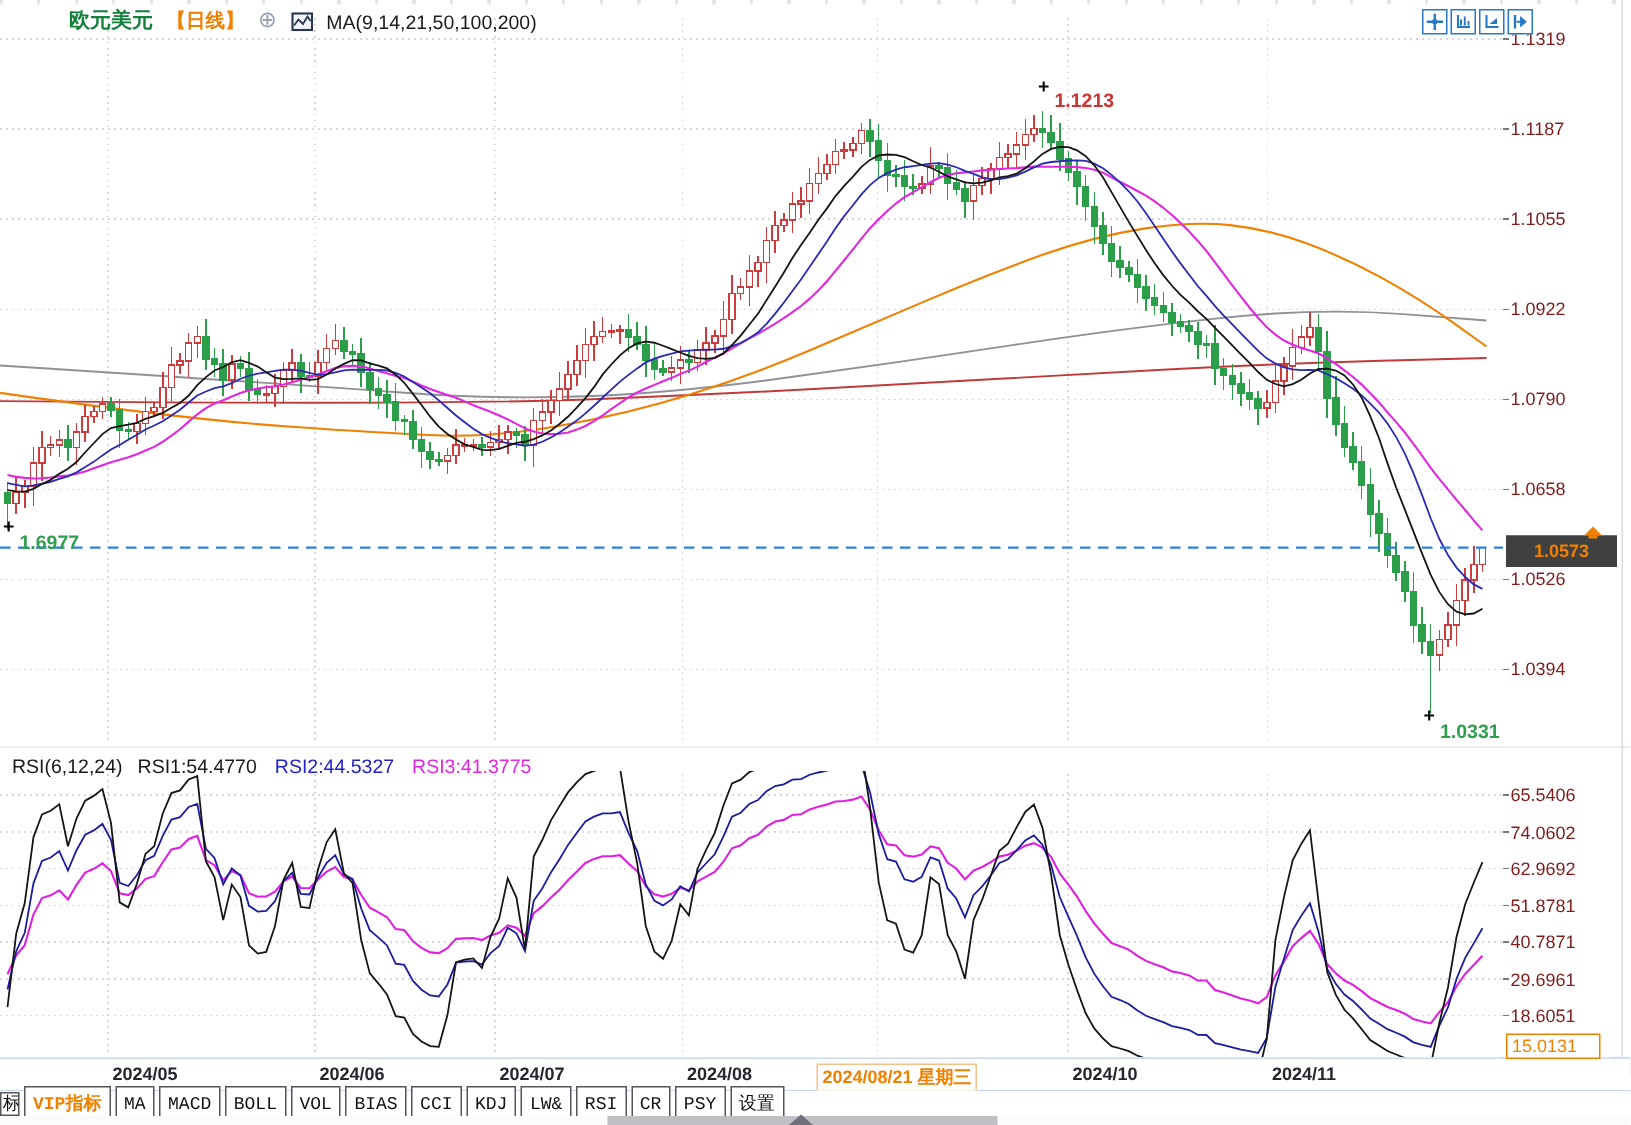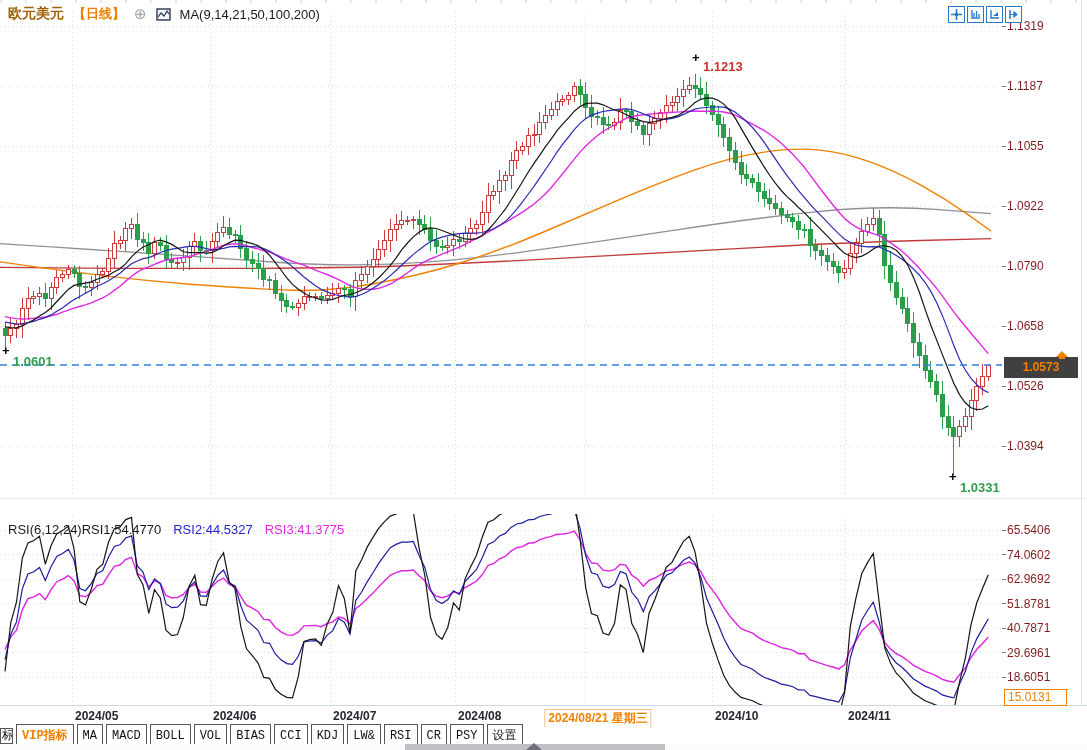--- a/index.html
+++ b/index.html
@@ -4,30 +4,30 @@
 <style>
   html,body{margin:0;padding:0;background:#fff;}
   .app{position:relative;width:1087px;height:750px;background:#fff;overflow:hidden;
        font-family:"Liberation Sans","DejaVu Sans",sans-serif;}
   .top-ruler{position:absolute;top:0;left:0;right:0;height:3px;
        background:repeating-linear-gradient(90deg,#e3e6ec 0 2px,transparent 2px 25px);}
   .right-edge{position:absolute;top:0;bottom:0;left:1081px;width:0;border-left:1px solid #dcdce2;}
   #chart-svg{position:absolute;top:0;left:0;pointer-events:auto;}
   .hdr{position:absolute;top:5px;left:8px;display:flex;align-items:center;gap:9px;
        font-size:13px;color:#1a1a1a;white-space:nowrap;z-index:5;}
-  .hdr .sym{font-weight:bold;font-size:14px;color:#a16207;}
+  .hdr .sym{font-weight:bold;font-size:14px;color:#15803d;margin-left:38px;}
   .hdr .per{font-weight:bold;color:#f08000;}
   .hdr .circle-plus{color:#9aa3ad;font-size:15px;line-height:14px;}
   .ma-item{font-size:13px;}
   .toolbar{position:absolute;top:6px;left:948px;display:flex;gap:2px;z-index:5;}
   .tbtn{width:15px;height:15px;border:1px solid #2878c8;background:#fff;display:flex;
         align-items:center;justify-content:center;cursor:pointer;}
   .axis-label{position:absolute;left:1007px;font-size:12px;color:#7f1d1d;z-index:4;}
-  .rsi-hdr{position:absolute;top:503px;left:8px;display:flex;font-size:13px;
-        color:#1a1a1a;z-index:5;white-space:nowrap;margin-top:19px;}
+  .rsi-hdr{position:absolute;top:503px;left:8px;display:flex;gap:10px;font-size:13px;
+        color:#1a1a1a;z-index:5;white-space:nowrap;}
   .price-box{position:absolute;left:1004px;top:357px;width:70px;height:17px;border:2px solid #404040;
         background:#404040;color:#f08000;font-size:12px;font-weight:bold;text-align:center;
         line-height:17px;z-index:6;}
   .price-arrow{position:absolute;left:1056px;top:351px;width:0;height:0;z-index:7;
         border-left:6px solid transparent;border-right:6px solid transparent;
         border-bottom:6px solid #f08000;}
   .price-arrow-bar{position:absolute;left:1059px;top:357px;width:6px;height:2px;background:#f08000;z-index:7;}
   .rsi-cur{position:absolute;left:1004px;top:689px;width:58px;height:15px;border:1px solid #f08000;
         background:#fff;color:#f08000;font-size:12px;line-height:15px;text-align:left;
         padding-left:3px;z-index:6;}
@@ -539,21 +539,21 @@
       <div class="axis-label" style="top: 439.455px;">1.0394</div>
     </div>
 
   <div class="price-arrow"></div>
   <div class="price-arrow-bar"></div>
   <div class="price-box">1.0573</div>
 
   <span class="cross" style="left:692px;top:53px;">+</span>
   <span class="anno red" style="left:703px;top:59px;">1.1213</span>
   <span class="cross" style="left:2px;top:346px;">+</span>
-  <span class="anno green" style="left:13px;top:354px;">1.0601</span>
+  <span class="anno green" style="left:13px;top:354px;">1.6977</span>
   <span class="cross" style="left:949px;top:472px;">+</span>
   <span class="anno green" style="left:960px;top:480px;">1.0331</span>
 
   <div class="rsi-hdr">
     <span>RSI(6,12,24)</span>
     <span id="rsi-items" style="display:inline-flex;gap:12px;">
         <span style="color: rgb(26, 26, 26);">RSI1:54.4770</span>
         <span style="color: rgb(35, 35, 204);">RSI2:44.5327</span>
         <span style="color: rgb(224, 40, 224);">RSI3:41.3775</span>
       </span>

